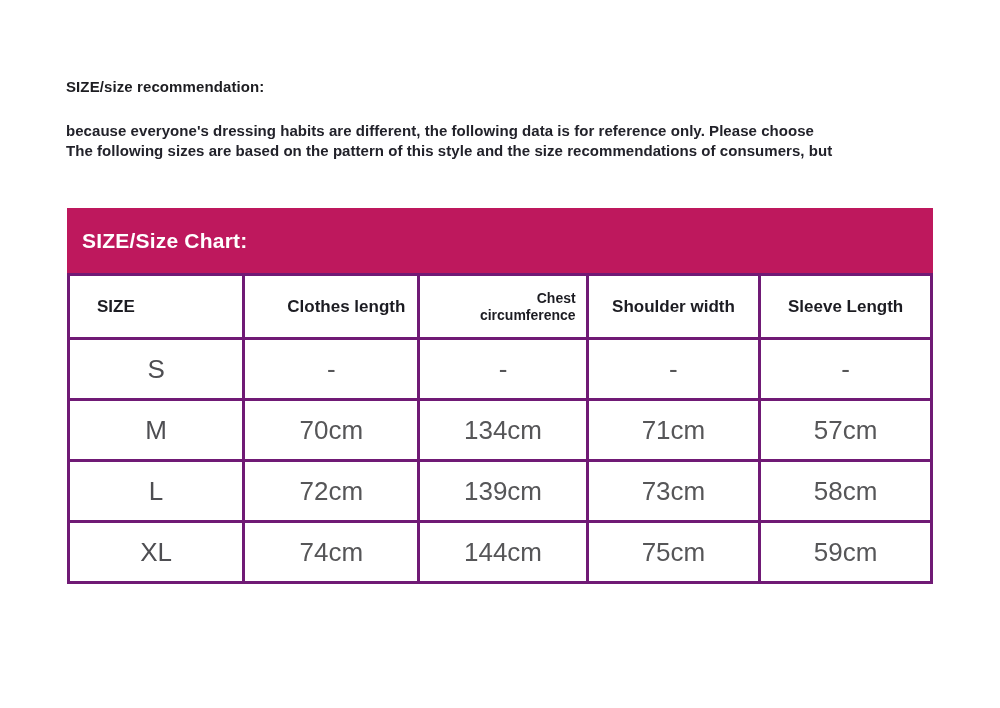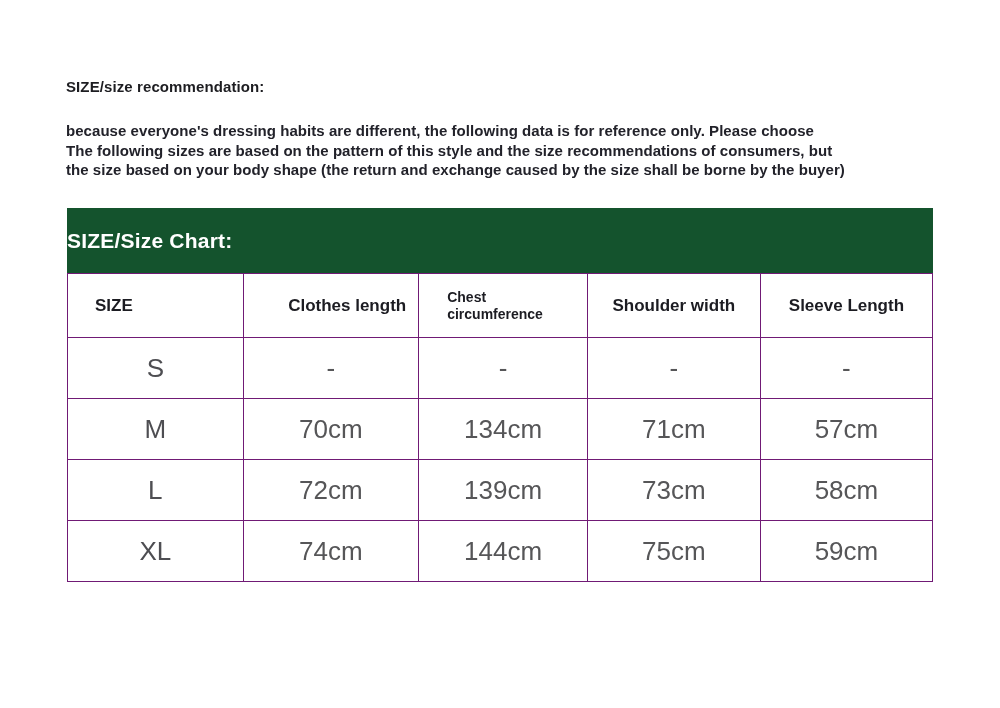--- a/index.html
+++ b/index.html
@@ -41,59 +41,60 @@
     letter-spacing: 0.05px;
   }
   .chart-wrap {
     position: absolute;
     left: 67px;
     top: 208px;
     width: 866px;
   }
   .chart-banner {
     height: 65px;
-    background: #14532d;
+    background: #be185d;
     display: flex;
     align-items: center;
+    padding-left: 15px;
     box-sizing: border-box;
   }
   .chart-banner .banner-title {
     color: #ffffff;
     font-size: 21px;
     font-weight: 700;
     letter-spacing: 0.2px;
   }
   table.size-table {
     width: 100%;
     border-collapse: collapse;
     table-layout: fixed;
     background: #ffffff;
   }
   .size-table th, .size-table td {
-    border: 1px solid #701a75;
+    border: 3px solid #701a75;
     box-sizing: border-box;
     vertical-align: middle;
   }
   .size-table thead th {
     height: 64px;
     font-size: 17px;
     font-weight: 700;
     color: #1c1c22;
     text-align: center;
   }
   .size-table thead th.col-size {
     text-align: left;
     padding-left: 27px;
   }
   .size-table thead th.col-clothes {
     text-align: right;
     padding-right: 12px;
   }
   .size-table thead th.col-chest {
-    text-align: left;
+    text-align: right;
     padding-left: 28px;
     padding-right: 10px;
     font-size: 14px;
     line-height: 17px;
   }
   .size-table tbody td {
     height: 61px;
     text-align: center;
     font-size: 26px;
     font-weight: 400;
@@ -111,21 +112,20 @@
 </head>
 <body>
 
 <div class="page">
 
   <div class="heading">SIZE/size recommendation:</div>
 
   <div class="intro">
     <div>because everyone's dressing habits are different, the following data is for reference only. Please choose</div>
     <div>The following sizes are based on the pattern of this style and the size recommendations of consumers, but</div>
-    <div>the size based on your body shape (the return and exchange caused by the size shall be borne by the buyer)</div>
   </div>
 
   <div class="chart-wrap">
 
     <div class="chart-banner">
       <span class="banner-title">SIZE/Size Chart:</span>
     </div>
 
     <table class="size-table">
       <colgroup>

